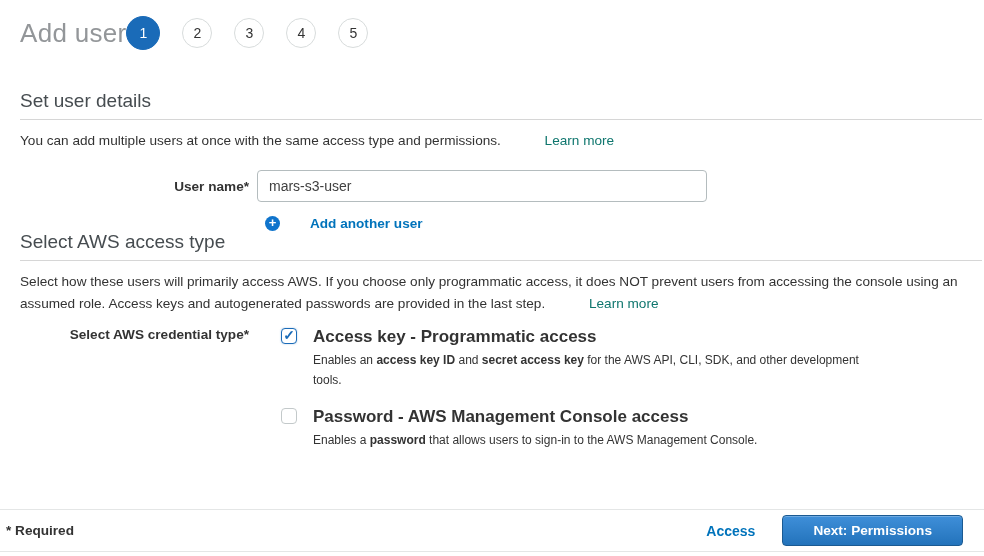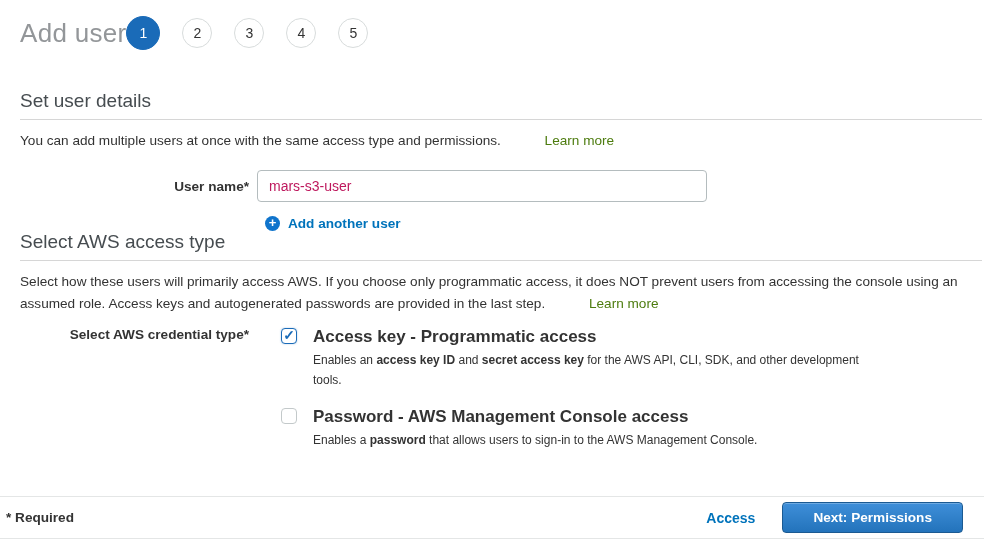--- a/index.html
+++ b/index.html
@@ -35,41 +35,41 @@
   .main { padding: 0 20px; }
   .section-heading {
     margin: 0; font-size: 19px; font-weight: 400; color: #464c50;
   }
   .section-heading.first { margin-top: 40px; }
   .section-heading.second { }
   .rule { border: none; border-top: 1px solid #d6d6d6; margin: 7px -18px 0 0; }
   .section-intro {
     margin: 10px 0 0; font-size: 13.6px; line-height: 1.6; max-width: 962px;
   }
-  a.link { color: #4d7c0f; text-decoration: none; cursor: pointer; padding-left: 40px; }
+  a.link { color: #0f766e; text-decoration: none; cursor: pointer; padding-left: 40px; }
 
   .form-row { display: flex; align-items: flex-start; }
   .row-username { margin-top: 18px; }
   .form-label {
     width: 237px; min-width: 237px; text-align: right;
     font-size: 13.6px; font-weight: bold; padding-right: 8px;
   }
   .row-username .form-label { padding-top: 9px; }
   .text-input {
     width: 450px; height: 32px; border: 1px solid #b4bcbe; border-radius: 4px;
-    padding: 0 11px; font-size: 14px; color: #be185d;
+    padding: 0 11px; font-size: 14px; color: #404040;
     font-family: "Liberation Sans", sans-serif; outline: none; background: #fff;
   }
   .add-user-row { margin-top: 14px; display: flex; align-items: center; margin-left: 245px; cursor: pointer; }
   .plus-icon {
     width: 15px; height: 15px; border-radius: 50%; background: #0f74cc;
     color: #fff; font-size: 13px; font-weight: bold; line-height: 14px;
     text-align: center; margin-right: 8px; flex: none;
   }
-  .add-user-link { font-size: 13.6px; font-weight: bold; color: #0073bb; text-decoration: none; }
+  .add-user-link { font-size: 13.6px; font-weight: bold; color: #0073bb; text-decoration: none; margin-left: 22px; }
 
   .row-credential { margin-top: 13px; gap: 24px; }
   .options { display: flex; flex-direction: column; gap: 16px; }
   .option { display: flex; align-items: flex-start; }
   .checkbox {
     width: 16px; height: 16px; border: 1px solid #c3c9ca; border-radius: 4px;
     background: #fff; margin: 1px 16px 0 0; flex: none; cursor: pointer;
     display: flex; align-items: center; justify-content: center;
   }
   .checkbox .check {
@@ -77,21 +77,21 @@
     line-height: 1; transform: translateY(-1px);
   }
   .checkbox.checked { border-color: #1a6bb8; box-shadow: 0 0 2px rgba(26,107,184,0.35); }
   .checkbox.checked .check { display: block; }
   .option-title { font-size: 17px; font-weight: bold; }
   .option-desc { font-size: 12px; line-height: 1.65; margin-top: 4px; max-width: 548px; }
   .option-desc b { font-weight: bold; }
 
   
   .footer {
-    position: absolute; left: 0; right: 0; bottom: 17px; height: 43px;
+    position: absolute; left: 0; right: 0; bottom: 4px; height: 43px;
     border-top: 1px solid #e4e6e6; border-bottom: 1px solid #e4e6e6;
     background: #fff; display: flex; align-items: center;
     padding: 0 21px 0 6px;
   }
   .required-note { font-size: 13.6px; font-weight: bold; flex: 1; }
   .cancel-link {
     font-size: 14px; font-weight: bold; color: #0073bb;
     text-decoration: none; margin-right: 27px; cursor: pointer;
   }
   .next-button {

